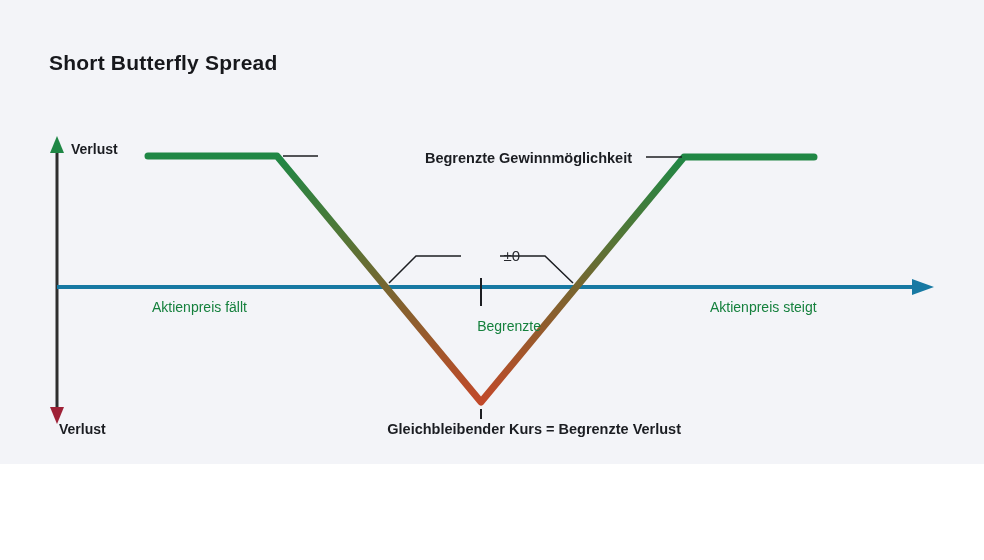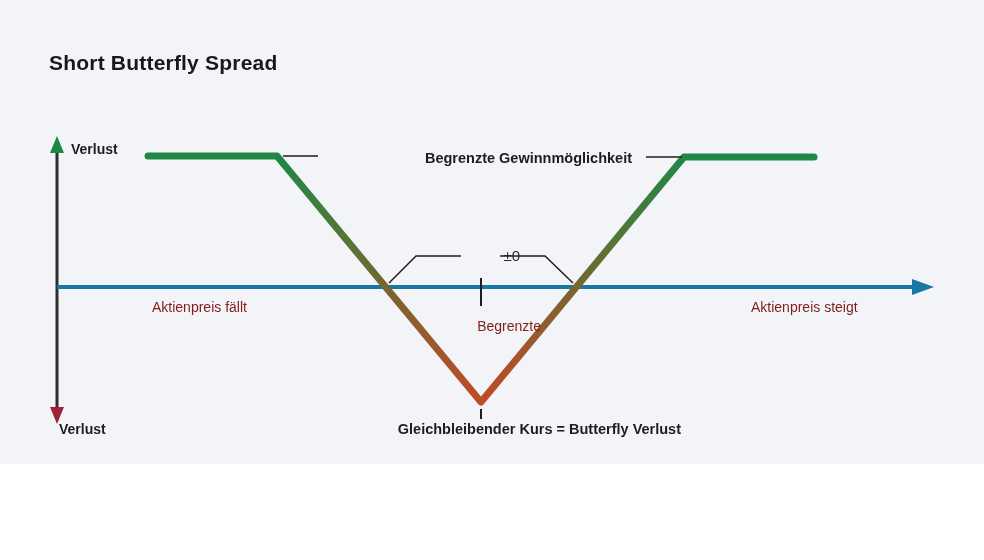--- a/index.html
+++ b/index.html
@@ -5,21 +5,21 @@
   html, body { margin: 0; padding: 0; }
   .canvas {
     position: relative;
     width: 984px;
     height: 464px;
     background: #f3f4f8;
     font-family: "Liberation Sans", sans-serif;
     overflow: hidden;
   }
   .layer-svg { position: absolute; left: 0; top: 0; }
-  .lbl { position: absolute; white-space: nowrap; color: #7f1d1d; font-size: 14px; }
+  .lbl { position: absolute; white-space: nowrap; color: #15803d; font-size: 14px; }
   .lbl.bold { font-weight: bold; color: #1b1d22; }
   .lbl.center { text-align: right; white-space: normal; }
   .page-title {
     position: absolute;
     left: 49px; top: 51px;
     font-size: 21px;
     font-weight: bold;
     letter-spacing: 0.2px;
     color: #17181c;
   }
@@ -67,17 +67,17 @@
   <div class="lbl bold" style="left:59px; top:421px;">Verlust</div>
 
   <div class="lbl bold center" style="left:332px; top:150px; width:300px; font-size:14.5px;">Begrenzte Gewinnmöglichkeit</div>
 
   <div class="lbl center" style="left:440px; top:247px; width:80px; font-size:15px; color:#26282d;">±0</div>
 
   <div class="lbl center" style="left:421px; top:318px; width:120px;">Begrenzte</div>
 
   <div class="lbl" style="left:152px; top:299px;">Aktienpreis fällt</div>
 
-  <div class="lbl" style="left:751px; top:299px;">Aktienpreis steigt</div>
+  <div class="lbl" style="left:710px; top:299px;">Aktienpreis steigt</div>
 
-  <div class="lbl bold center" style="left:281px; top:421px; width:400px; font-size:14.5px;">Gleichbleibender Kurs = Butterfly Verlust</div>
+  <div class="lbl bold center" style="left:281px; top:421px; width:400px; font-size:14.5px;">Gleichbleibender Kurs = Begrenzte Verlust</div>
 
 </div>
 
 </body></html>

